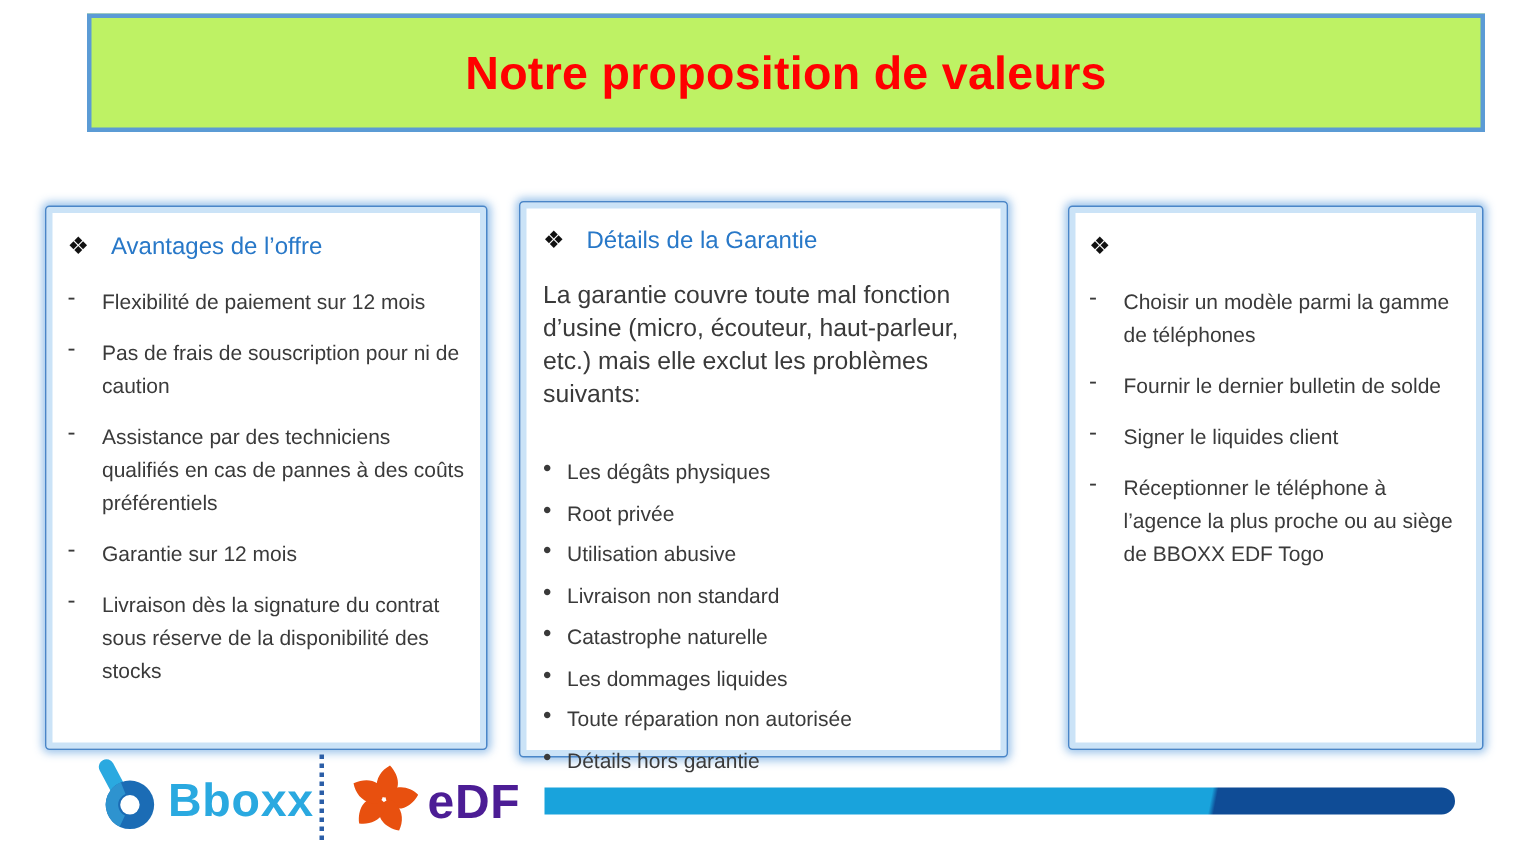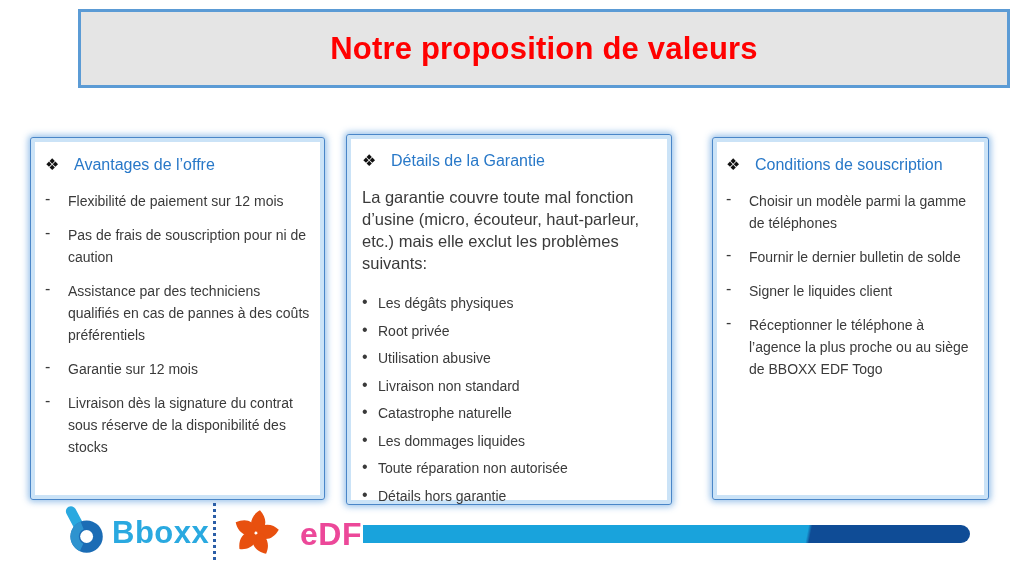--- a/index.html
+++ b/index.html
@@ -4,22 +4,22 @@
 <style>
   html,body { margin:0; padding:0; background:#ffffff; }
   .slide {
     position:relative; width:1024px; height:562px; background:#ffffff;
     font-family:"Liberation Sans", sans-serif; color:#3a3a3a; overflow:hidden;
   }
 
   
   .title-box {
     position:absolute; left:58px; top:9px; width:926px; height:73px;
-    border:3px solid #5b9bd5; background:#e5e5e5;
-    display:flex; align-items:center; justify-content:center;margin-left:20px;
+    border:3px solid #5b9bd5; background:#bef264;
+    display:flex; align-items:center; justify-content:center;
   }
   .title-text {
     color:#ff0000; font-size:31px; font-weight:bold; letter-spacing:0.2px;
   }
 
   
   .card {
     position:absolute; background:#ffffff; border:1px solid #4a86c8;
     border-radius:3px;
     box-shadow:0 0 6px 2px rgba(140,186,230,0.85), inset 0 0 0 4px #cbe3f7;
@@ -31,35 +31,35 @@
 
   .card-head { display:flex; align-items:flex-start; margin-bottom:13px; }
   .diamond { color:#111111; font-size:16px; line-height:25px; width:29px; flex:0 0 29px; }
   .head-text { color:#2878c8; font-size:16px; line-height:25px; }
 
   .card-list { list-style:none; margin:0; padding:0; }
   .card-list li { display:flex; margin-bottom:12px; }
   .marker { width:23px; flex:0 0 23px; }
   .li-text { flex:1; font-size:14px; line-height:22px; color:#3a3a3a; }
 
-  .card2 .intro { margin:0 0 19px 0; font-size:16.5px; line-height:22px; color:#3a3a3a; }
+  .card2 .intro { margin:0 0 30px 0; font-size:16.5px; line-height:22px; color:#3a3a3a; }
   .card2 .card-list li { margin-bottom:6px; }
   .card2 .marker { width:16px; flex:0 0 16px; }
   .card2 .li-text { line-height:21.5px; }
 
   
   .footer { position:absolute; left:0; top:503px; width:940px; height:59px; }
   .bboxx-group { position:absolute; left:58px; top:3px; display:flex; align-items:center; }
   .bboxx-word { color:#2aa9e0; font-size:31px; font-weight:bold; margin-left:6px; letter-spacing:0.5px; }
   .footer-divider {
     position:absolute; left:213px; top:0px; height:57px; width:0;
     border-left:3px dotted #2b5ea7;
   }
   .edf-group { position:absolute; left:228px; top:2px; display:flex; align-items:center; }
-  .edf-word { color:#ec4899; font-size:32px; font-weight:bold; margin-left:16px; letter-spacing:0.5px; }
+  .edf-word { color:#4c1d95; font-size:32px; font-weight:bold; margin-left:1px; letter-spacing:0.5px; }
   .footer-bar {
     position:absolute; left:363px; top:22px; width:607px; height:18px;
     background:linear-gradient(101deg, #19a3dc 0%, #19a3dc 73%, #0f4c96 73.6%, #0f4c96 100%);
     border-radius:0 9px 9px 0;
   }
 </style>
 </head>
 <body>
 
 <div class="slide">
@@ -135,21 +135,20 @@
       <li>
         <span class="marker">•</span>
         <span class="li-text">Détails hors garantie</span>
       </li>
     </ul>
   </div>
 
   <div class="card card3">
     <div class="card-head">
       <span class="diamond">❖</span>
-      <span class="head-text">Conditions de souscription</span>
     </div>
     <ul class="card-list">
       <li>
         <span class="marker">-</span>
         <span class="li-text">Choisir un modèle parmi la gamme de téléphones</span>
       </li>
       <li>
         <span class="marker">-</span>
         <span class="li-text">Fournir le dernier bulletin de solde</span>
       </li>

